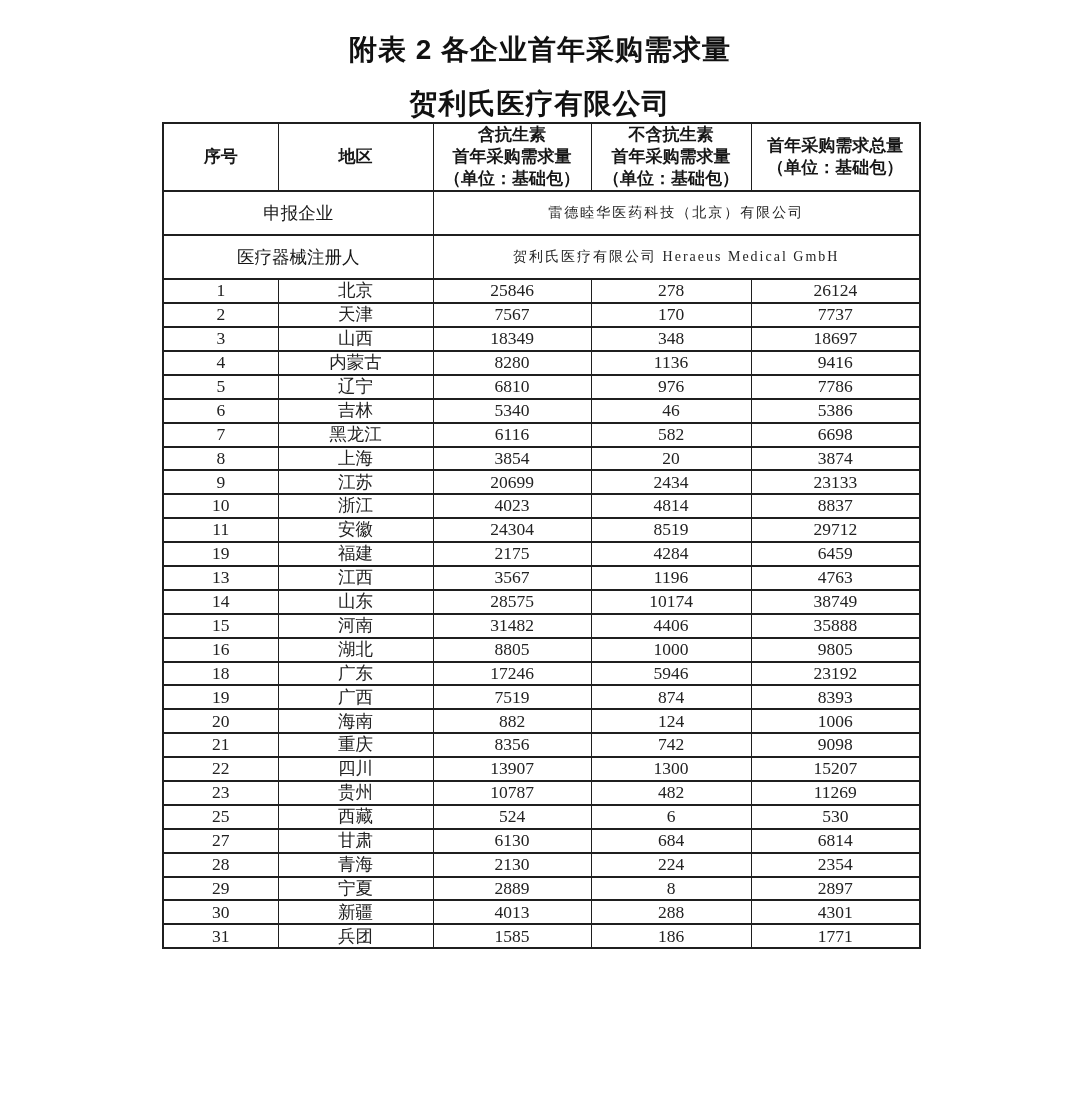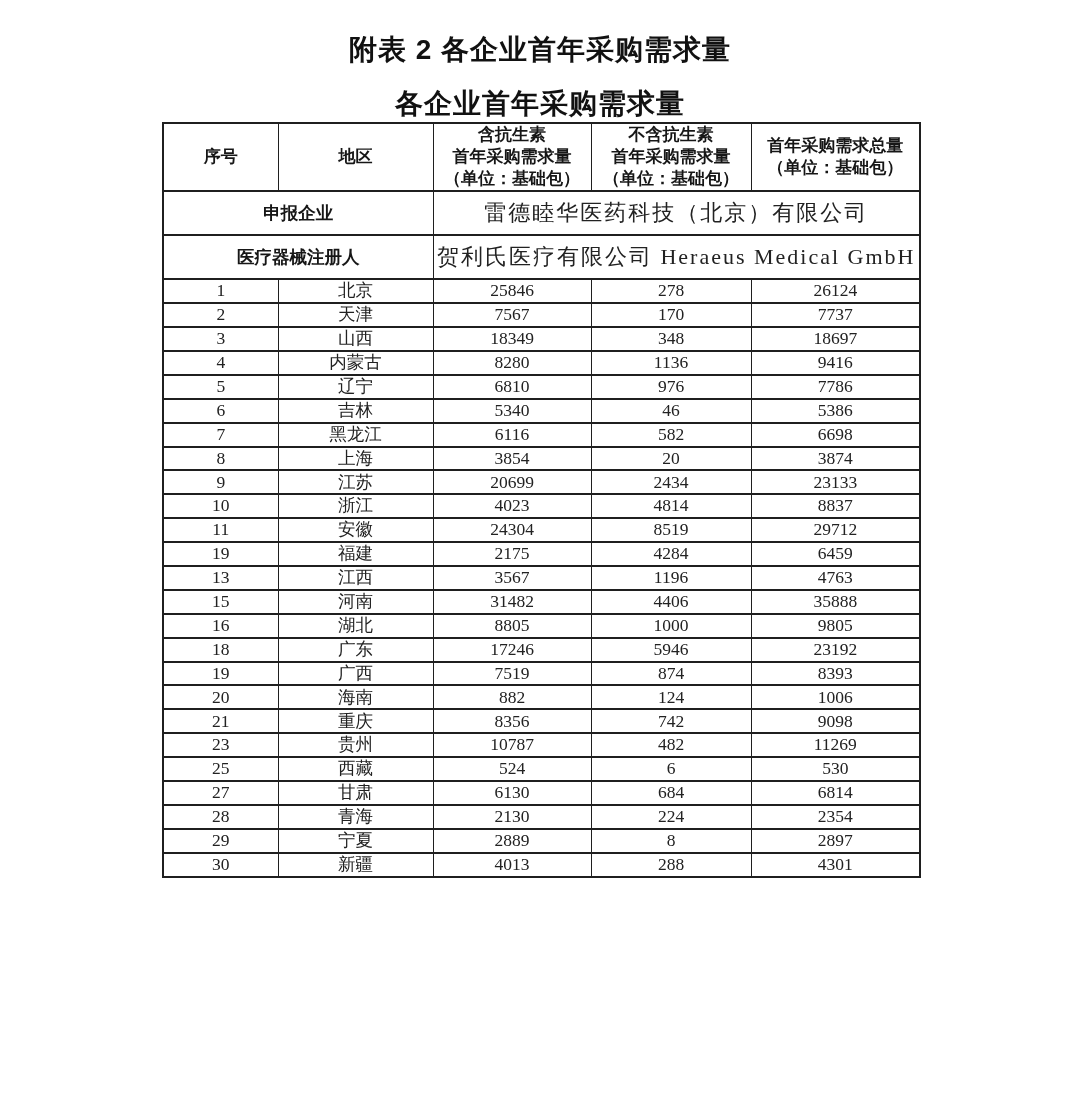--- a/index.html
+++ b/index.html
@@ -59,41 +59,41 @@
     font-family: "Liberation Sans", "DejaVu Sans", sans-serif;
     font-weight: bold;
     font-size: 17px;
     line-height: 1.3;
     white-space: pre-line;
     color: #161616;
   }
   td.info-label {
     height: 44px;
     font-family: "Liberation Sans", "DejaVu Sans", sans-serif;
-    font-weight: bold;
+    font-weight: normal;
     font-size: 17.5px;
     color: #161616;
   }
   td.info-value {
-    font-size: 22px;
+    font-size: 14px;
     letter-spacing: 2px;
     color: #222;
   }
   td.data-cell {
     height: 23.9px;
     font-size: 17.5px;
     line-height: 1;
     color: #222;
   }
 </style>
 </head>
 <body>
 
 <div class="doc-title">附表 2 各企业首年采购需求量</div>
-<div class="doc-subtitle">各企业首年采购需求量</div>
+<div class="doc-subtitle">贺利氏医疗有限公司</div>
 
 <table class="main-table">
   <colgroup>
     <col style="width:115px">
     <col style="width:155px">
     <col style="width:158px">
     <col style="width:160px">
     <col style="width:169px">
   </colgroup>
   <thead>
@@ -206,20 +206,27 @@
         <td class="data-cell">6459</td>
       </tr>
       <tr>
         <td class="data-cell">13</td>
         <td class="data-cell">江西</td>
         <td class="data-cell">3567</td>
         <td class="data-cell">1196</td>
         <td class="data-cell">4763</td>
       </tr>
       <tr>
+        <td class="data-cell">14</td>
+        <td class="data-cell">山东</td>
+        <td class="data-cell">28575</td>
+        <td class="data-cell">10174</td>
+        <td class="data-cell">38749</td>
+      </tr>
+      <tr>
         <td class="data-cell">15</td>
         <td class="data-cell">河南</td>
         <td class="data-cell">31482</td>
         <td class="data-cell">4406</td>
         <td class="data-cell">35888</td>
       </tr>
       <tr>
         <td class="data-cell">16</td>
         <td class="data-cell">湖北</td>
         <td class="data-cell">8805</td>
@@ -248,20 +255,27 @@
         <td class="data-cell">1006</td>
       </tr>
       <tr>
         <td class="data-cell">21</td>
         <td class="data-cell">重庆</td>
         <td class="data-cell">8356</td>
         <td class="data-cell">742</td>
         <td class="data-cell">9098</td>
       </tr>
       <tr>
+        <td class="data-cell">22</td>
+        <td class="data-cell">四川</td>
+        <td class="data-cell">13907</td>
+        <td class="data-cell">1300</td>
+        <td class="data-cell">15207</td>
+      </tr>
+      <tr>
         <td class="data-cell">23</td>
         <td class="data-cell">贵州</td>
         <td class="data-cell">10787</td>
         <td class="data-cell">482</td>
         <td class="data-cell">11269</td>
       </tr>
       <tr>
         <td class="data-cell">25</td>
         <td class="data-cell">西藏</td>
         <td class="data-cell">524</td>
@@ -289,14 +303,21 @@
         <td class="data-cell">8</td>
         <td class="data-cell">2897</td>
       </tr>
       <tr>
         <td class="data-cell">30</td>
         <td class="data-cell">新疆</td>
         <td class="data-cell">4013</td>
         <td class="data-cell">288</td>
         <td class="data-cell">4301</td>
       </tr>
+      <tr>
+        <td class="data-cell">31</td>
+        <td class="data-cell">兵团</td>
+        <td class="data-cell">1585</td>
+        <td class="data-cell">186</td>
+        <td class="data-cell">1771</td>
+      </tr>
     </tbody>
 </table>
 
 </body></html>

